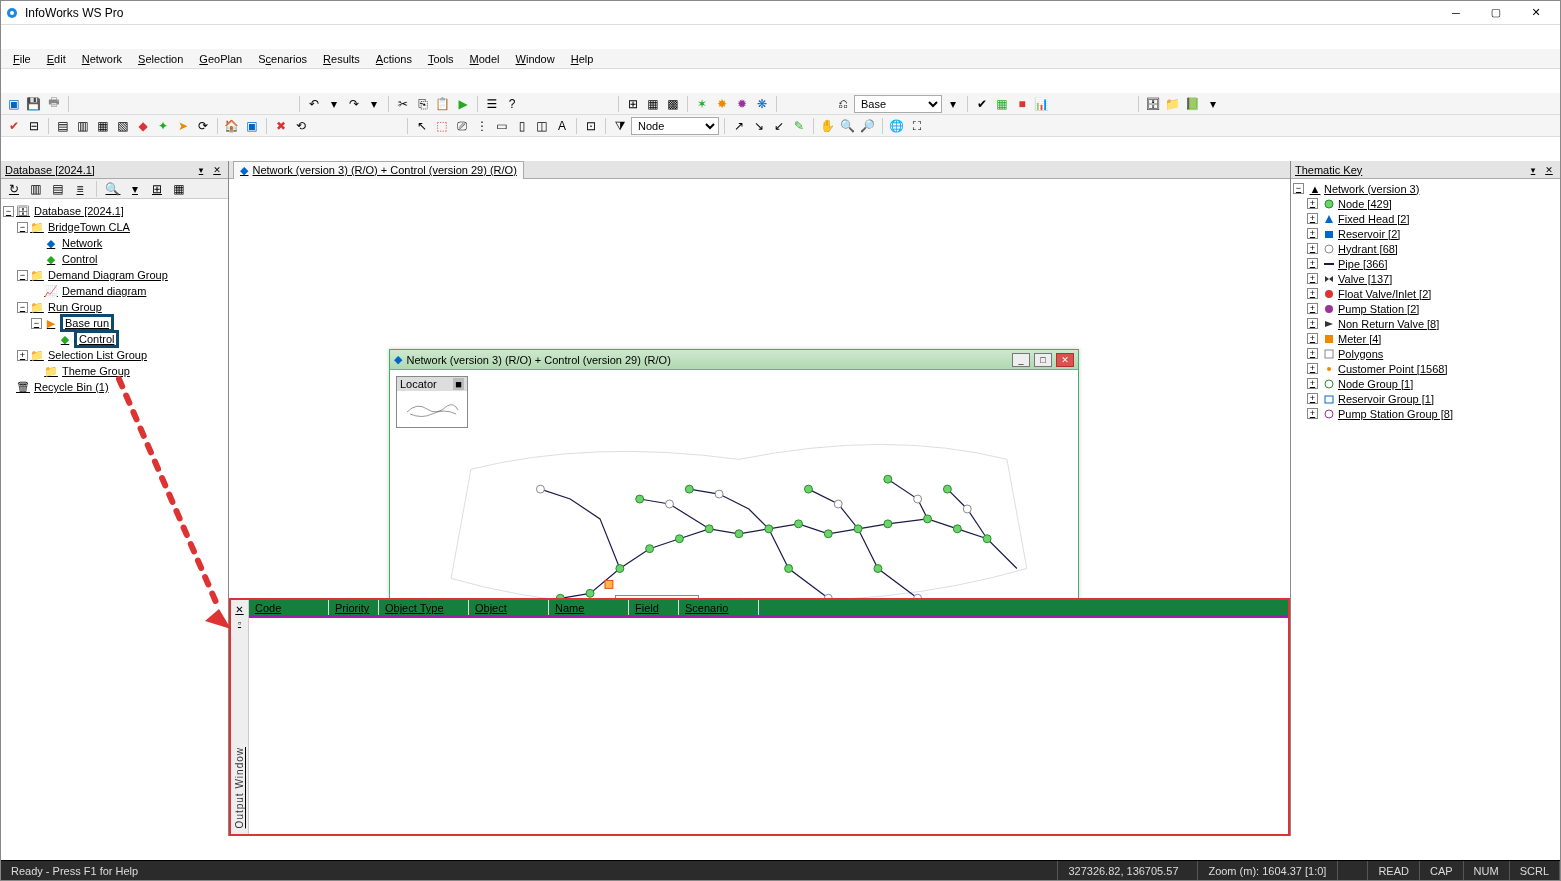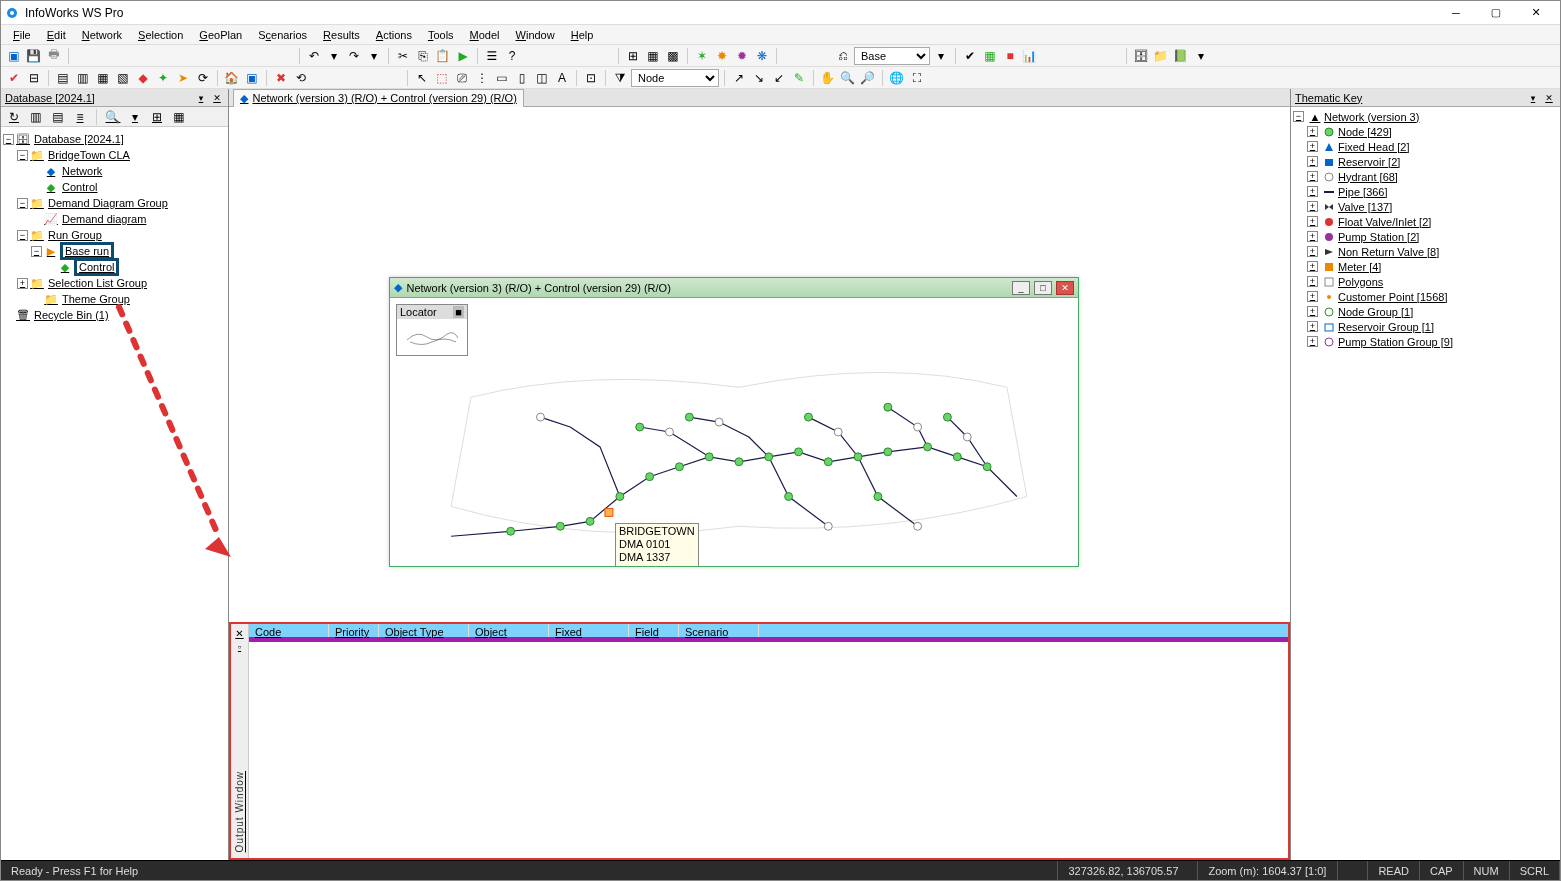--- a/index.html
+++ b/index.html
@@ -1,18 +1,18 @@
 <!DOCTYPE html>
 <html><head>
 <meta charset="utf-8">
 <style>
 * { box-sizing: border-box; margin: 0; padding: 0; font-family: "Segoe UI", Tahoma, sans-serif; font-size: 11px; }
 html, body { width: 100%; height: 100%; overflow: hidden; background: #fff; }
 
-.window { display: flex; flex-direction: column; width: 100%; height: 100%; border: 1px solid #888; }
+.window { display: flex; flex-direction: column; width: 100%; height: 100%; border: 1px solid #888; gap: 24px; }
 
 
 .titlebar { display: flex; align-items: center; height: 24px; background: #fff; border-bottom: 1px solid #ddd; padding: 0 4px; }
 .titlebar .app-icon { width: 14px; height: 14px; margin-right: 6px; }
 .titlebar .title { flex: 1; font-size: 12px; }
 .titlebar .win-btns { display: flex; gap: 0; }
 .titlebar .win-btn { width: 40px; height: 24px; display: flex; align-items: center; justify-content: center; cursor: pointer; }
 
 
 .menubar { display: flex; height: 20px; background: #f5f5f5; border-bottom: 1px solid #ddd; padding: 0 4px; align-items: center; }
@@ -67,21 +67,21 @@
 .key-toggle { width: 11px; height: 11px; border: 1px solid #888; font-size: 9px; line-height: 9px; text-align: center; margin-right: 2px; background: #fff; cursor:pointer; }
 .key-sym { width: 12px; height: 12px; display: inline-flex; align-items: center; justify-content: center; }
 .key-label { font-size: 11px; }
 
 
 .output-window { height: 238px; border-top: 2px solid #d33; border-left: 2px solid #d33; border-right: 2px solid #d33; border-bottom: 2px solid #d33; display: flex; background: #fff; position: relative; }
 .output-side { width: 18px; background: #eee; border-right: 1px solid #ccc; display: flex; flex-direction: column; align-items: center; }
 .output-close { width: 14px; height: 14px; margin-top: 2px; font-size: 10px; cursor: pointer; display:flex; align-items:center; justify-content:center; }
 .output-vlabel { writing-mode: vertical-rl; transform: rotate(180deg); font-size: 10px; margin-top: auto; margin-bottom: 6px; letter-spacing: 1px; color:#333; }
 .output-table { flex: 1; overflow: hidden; }
-.output-headers { display: flex; height: 18px; border-bottom: 5px solid #a21caf; background: #7dd3fc; }
+.output-headers { display: flex; height: 18px; border-bottom: 3px solid #a21caf; background: #15803d; }
 .oh { border-right: 1px solid #ddd; padding: 2px 6px; font-size: 11px; white-space: nowrap; }
 
 
 .anno-arrow { position: absolute; pointer-events: none; }
 
 
 .statusbar { height: 20px; background: #2b2b2b; color: #ddd; display: flex; align-items: center; font-size: 11px; border-top: 1px solid #000; }
 .sb-cell { padding: 0 10px; border-right: 1px solid #555; height: 100%; display: flex; align-items: center; white-space: nowrap; }
 .sb-flex { flex: 1; }
 
@@ -149,21 +149,21 @@
       <span class="tool-btn">▦</span>
       <span class="tool-btn">▩</span>
       <span class="tool-sep"></span>
       <span class="tool-btn clr-green">✶</span>
       <span class="tool-btn clr-orange">✸</span>
       <span class="tool-btn clr-purple">✹</span>
       <span class="tool-btn clr-blue">❋</span>
       <span class="tool-sep"></span>
       <span style="width:50px"></span>
       <span class="tool-btn">⎌</span>
-      <select class="tool-combo" style="width:76px"><option>Base</option></select>
+      <select class="tool-combo" style="width:88px"><option>Base</option></select>
       <span class="tool-btn">▾</span>
       <span class="tool-sep"></span>
       <span class="tool-btn">✔</span>
       <span class="tool-btn clr-green">▦</span>
       <span class="tool-btn clr-red">■</span>
       <span class="tool-btn">📊</span>
       <span style="width:80px"></span>
       <span class="tool-sep"></span>
       <span class="tool-btn">🗄</span>
       <span class="tool-btn clr-orange">📁</span>
@@ -405,21 +405,21 @@
           <span class="output-close">✕</span>
           <span style="font-size:9px;margin-top:2px;">▫</span>
           <span class="output-vlabel">Output Window</span>
         </div>
         <div class="output-table">
           <div class="output-headers">
             <div class="oh" style="width:80px">Code</div>
             <div class="oh" style="width:50px">Priority</div>
             <div class="oh" style="width:90px">Object Type</div>
             <div class="oh" style="width:80px">Object</div>
-            <div class="oh" style="width:80px">Fixed</div>
+            <div class="oh" style="width:80px">Name</div>
             <div class="oh" style="width:50px">Field</div>
             <div class="oh" style="width:80px">Scenario</div>
           </div>
         </div>
       </div>
     </div>
 
     <div class="right-panel">
       <div class="panel-header">
         <span class="ph-title">Thematic Key</span>
@@ -560,21 +560,21 @@
               </span>
               <span class="key-label">Reservoir Group [1]</span>
             </div>
             <div class="key-node" style="padding-left: 14px;">
               <span class="key-toggle">+</span>
               <span class="key-sym">
                 <svg width="12" height="12">
                   <circle cx="6" cy="6" r="4" fill="none" stroke="#939"></circle>
                 </svg>
               </span>
-              <span class="key-label">Pump Station Group [9]</span>
+              <span class="key-label">Pump Station Group [8]</span>
             </div>
           </div>
       </div>
     </div>
 
   </div>
 
   <div class="statusbar">
     <div class="sb-cell sb-flex">Ready - Press F1 for Help</div>
     <div class="sb-cell" style="width:140px">327326.82, 136705.57</div>

